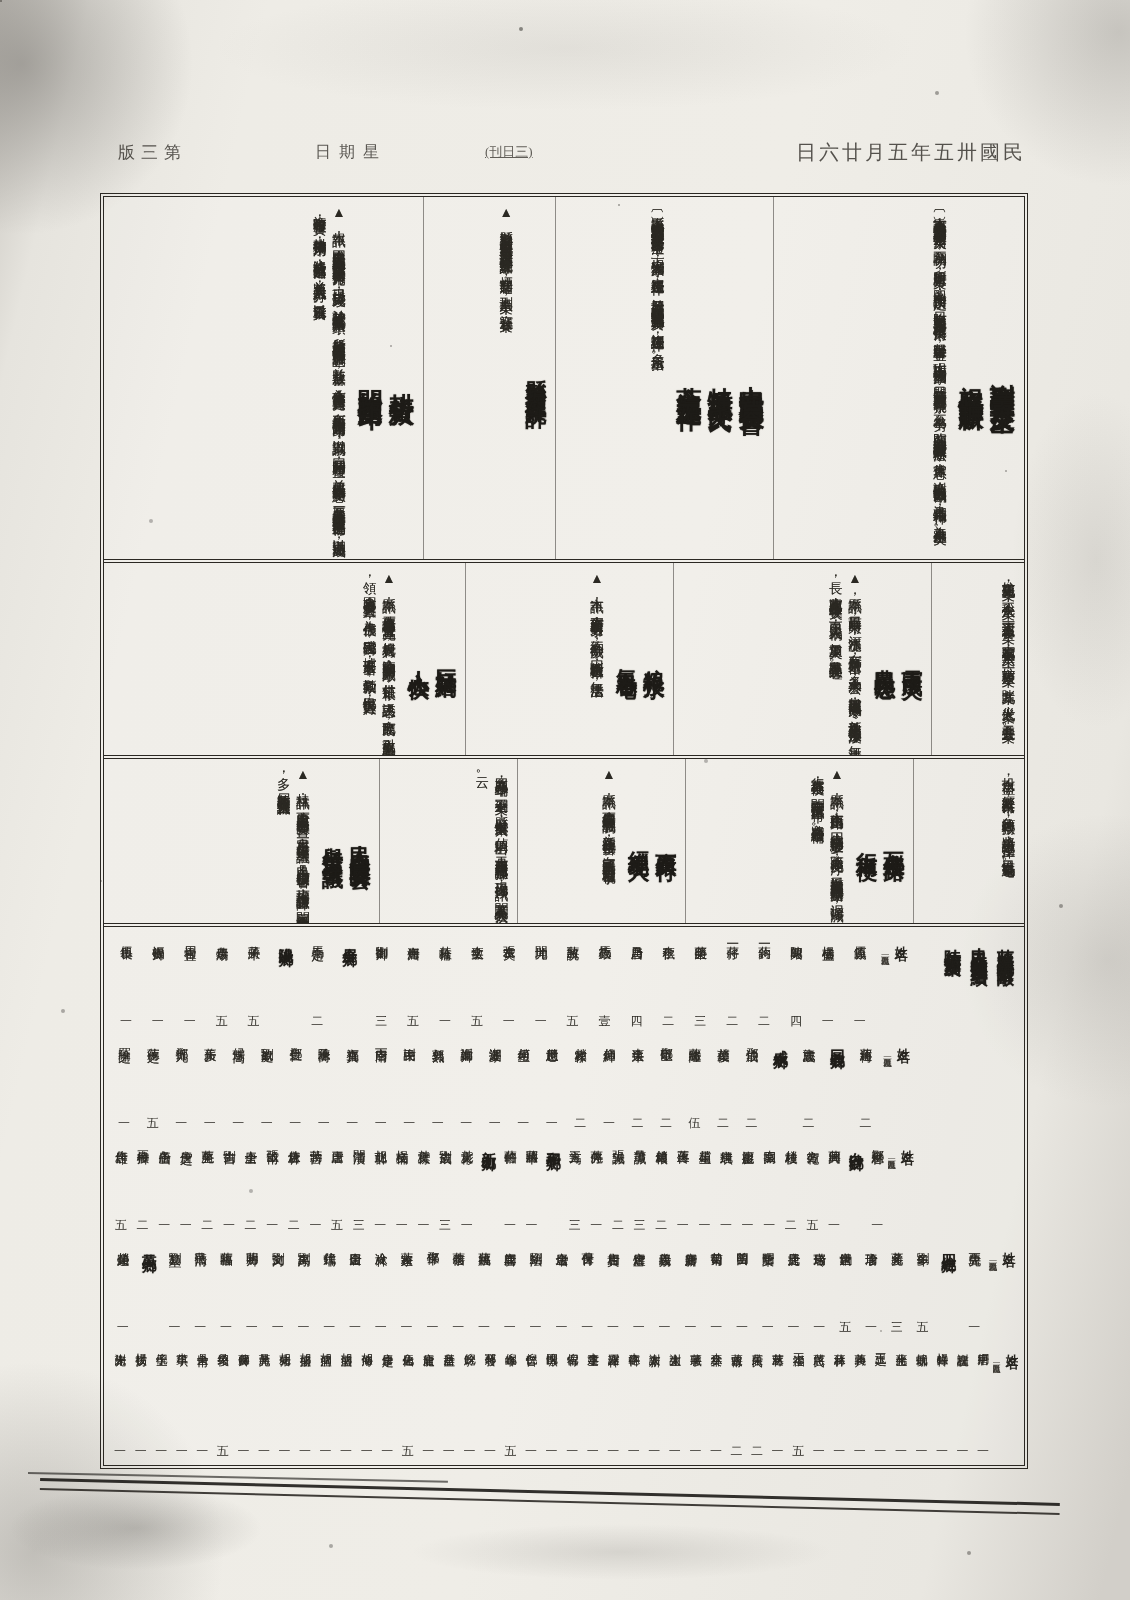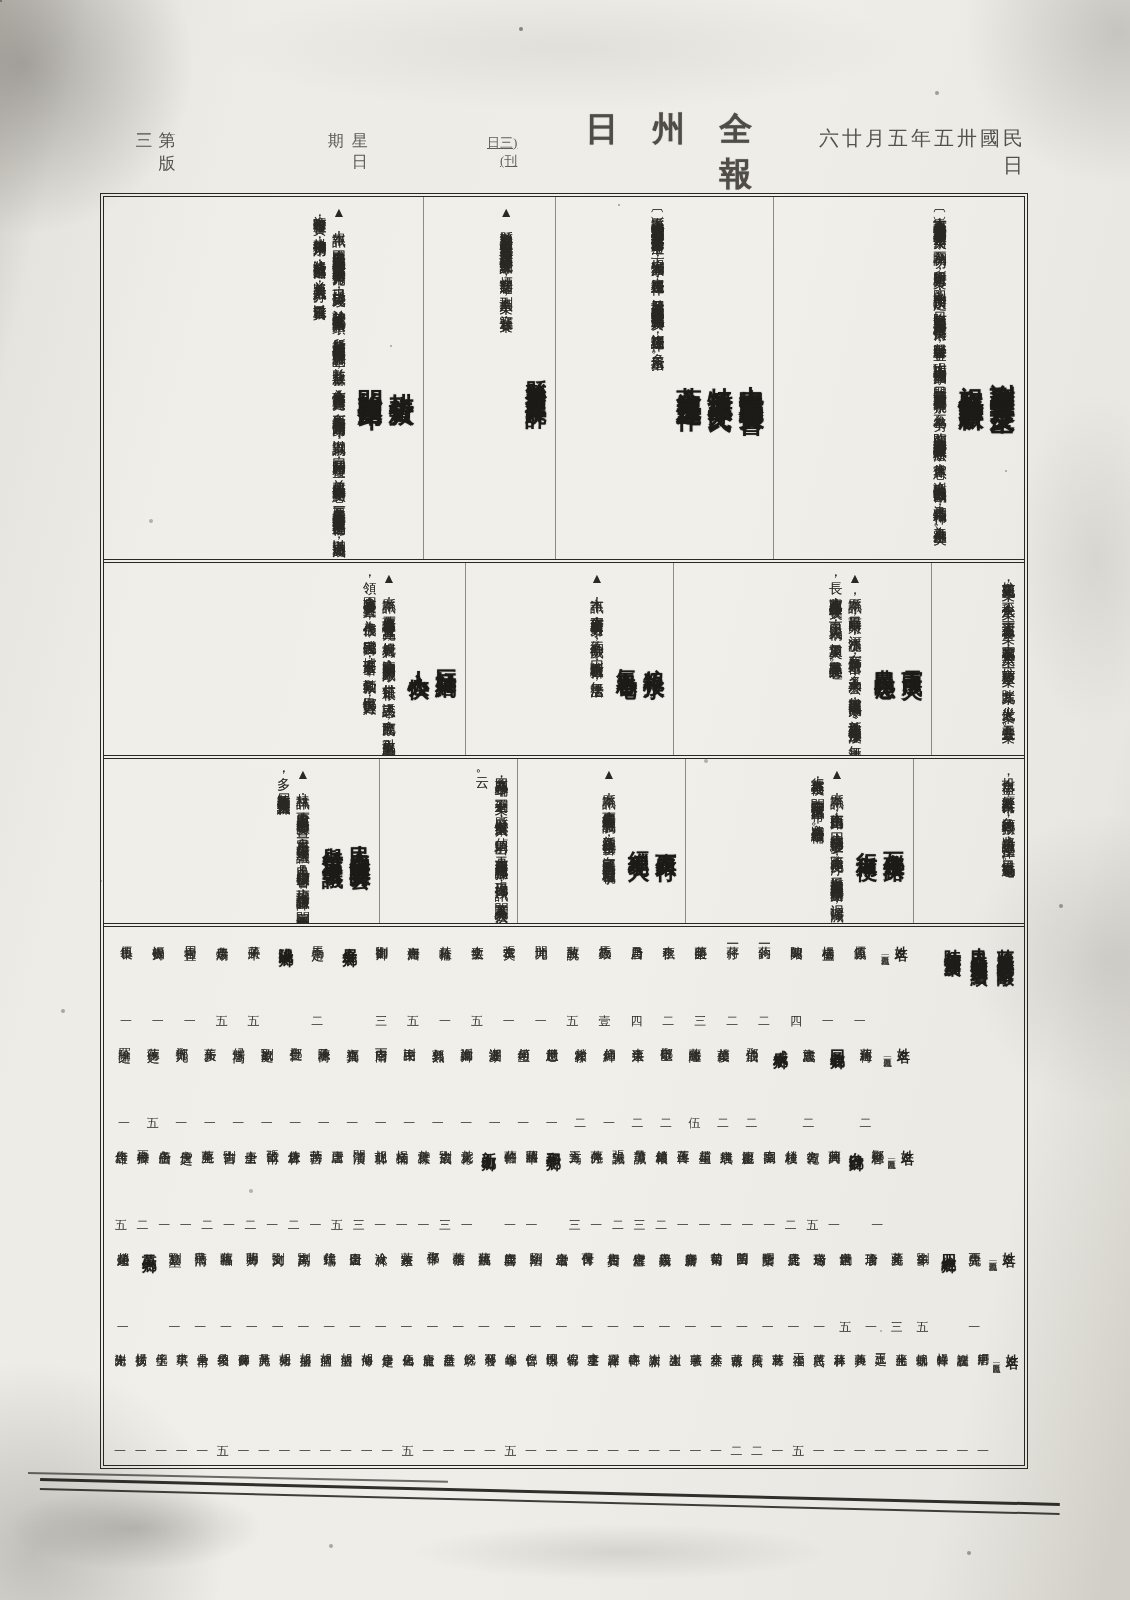--- a/index.html
+++ b/index.html
@@ -88,21 +88,20 @@
 
 <div class="page">
   <div class="stains"></div>
   <div class="specks"></div>
 
   <header class="masthead">
     <span class="mh-edition rtl-run">第三版</span>
     <span class="mh-weekday rtl-run">星期日</span>
     <span class="mh-titlegrp">
       <span class="mh-freq rtl-run">(三日刊)</span>
-      <span class="mh-title rtl-run">全州日報</span>
     </span>
     <span class="mh-date rtl-run">民國卅五年五月廿六日</span>
   </header>
 
   <div class="paper-box">
 
     <section class="band band1">
       <article class="art" style="flex:0 0 250px">
         <div class="hl hl-lg">謝副署長賈二再度來全
 視察災情督辦耕賑</div>

